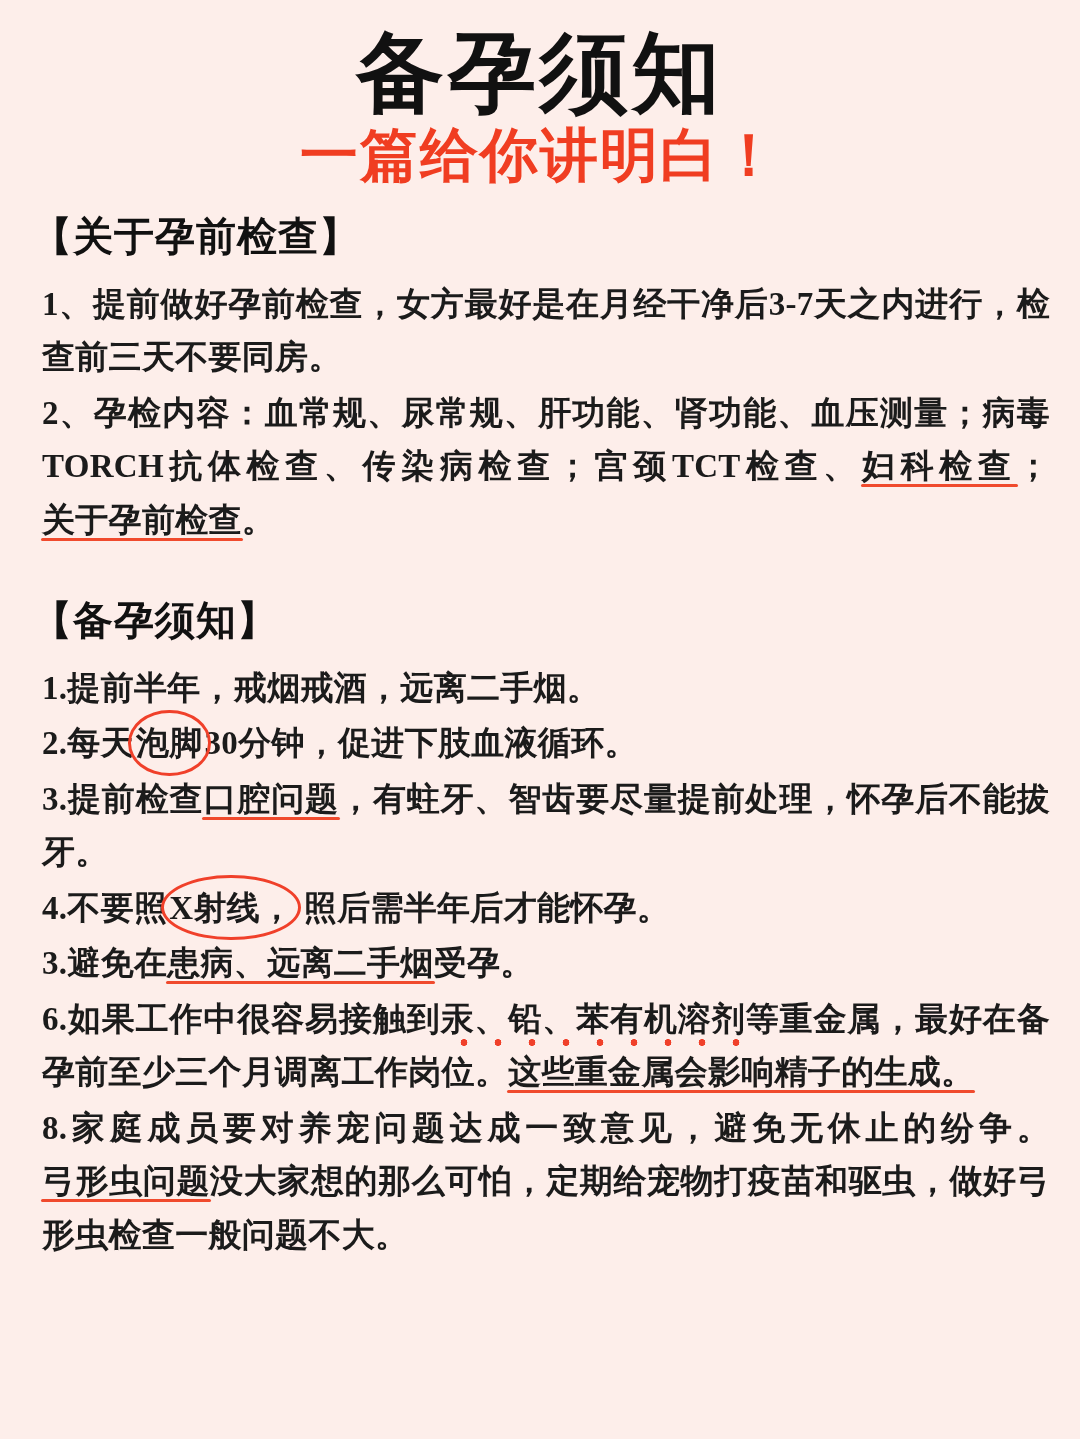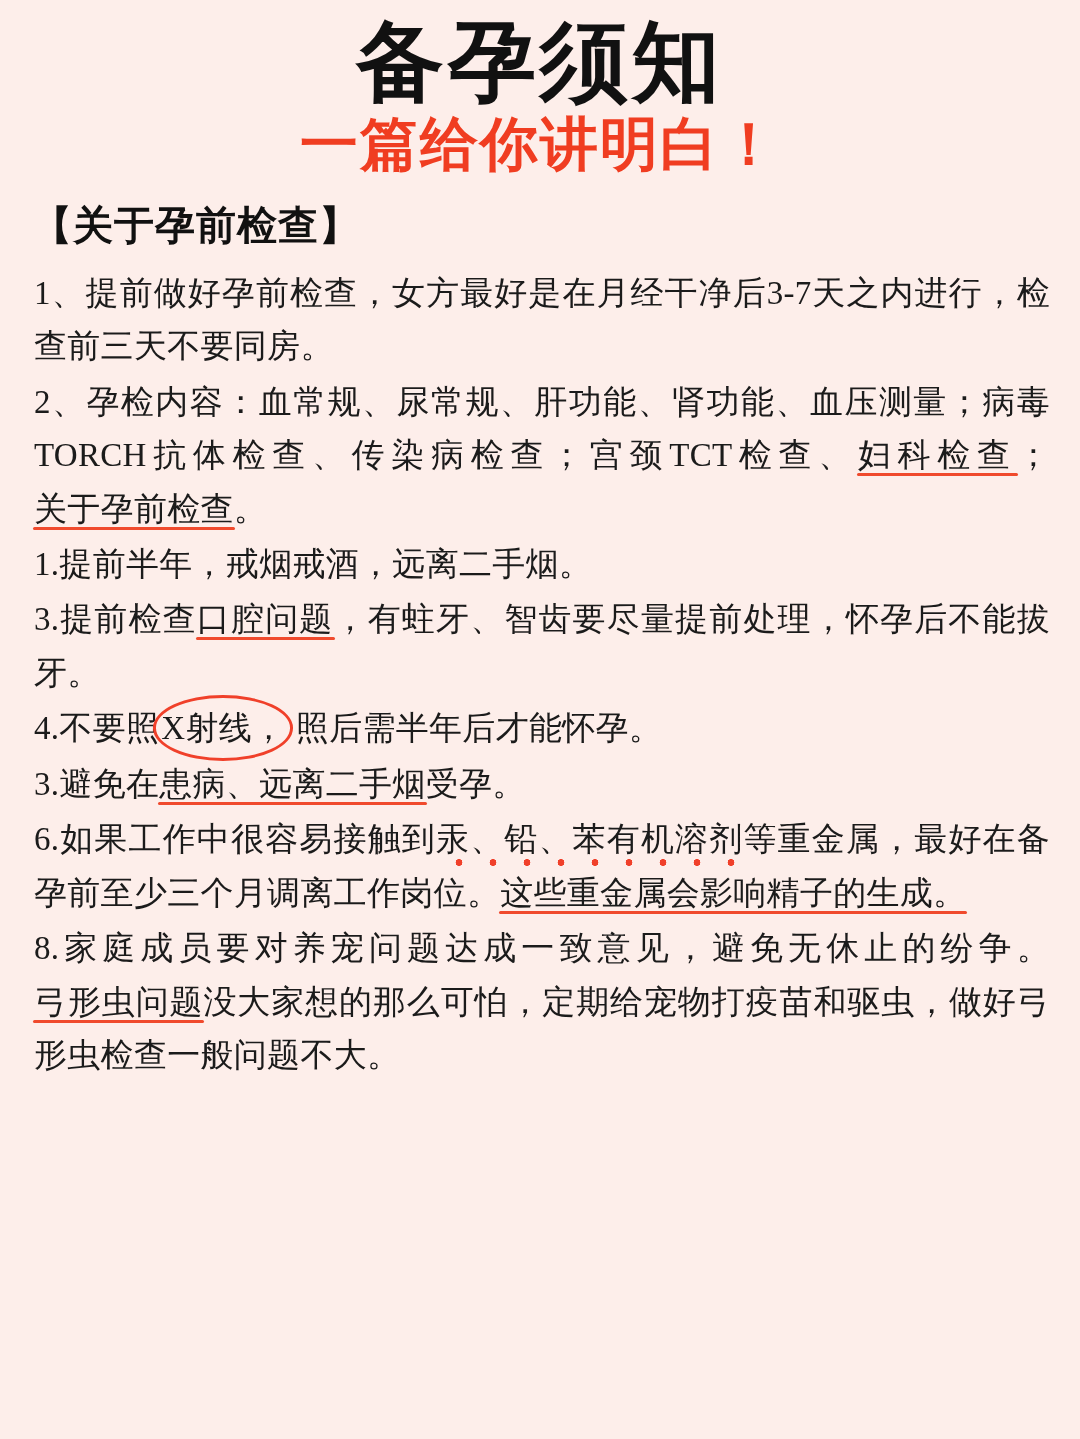--- a/index.html
+++ b/index.html
@@ -12,21 +12,21 @@
     background: #fdeeea;
     font-family: "Liberation Serif", "DejaVu Serif", serif;
     color: #1d1d1d;
     overflow: hidden;
   }
   .page {
     position: relative;
     width: 1080px;
     height: 1439px;
     box-sizing: border-box;
-    padding: 8px 30px 0 30px;
+    padding: 19px 30px 0 30px;
     background: #fdeeea;
   }
 
   
   .title-main {
     text-align: center;
     font-family: "DejaVu Sans", "Liberation Sans", sans-serif;
     font-weight: bold;
     font-size: 88px;
     letter-spacing: 4px;
@@ -56,23 +56,24 @@
   }
   .section-heading.second {
     margin-top: 46px;
   }
 
   
   .para {
     font-size: 33px;
     line-height: 1.62;
     color: #1b1b1b;
-    margin: 0 0 2px 4px;
+    margin: 0 0 2px 12px;
     letter-spacing: 0.3px;
     text-align: justify;
+    font-weight: bold;
   }
 
   
   .uline {
     position: relative;
     white-space: nowrap;
   }
   .uline::after {
     content: "";
     position: absolute;
@@ -132,25 +133,29 @@
   <h3 class="section-heading">【关于孕前检查】</h3>
 
   <div class="para">
     <span>1、提前做好孕前检查，女方最好是在月经干净后3-7天之内进行，检查前三天不要同房。</span>
   </div>
 
   <div class="para">
     <span>2、孕检内容：血常规、尿常规、肝功能、肾功能、血压测量；病毒TORCH抗体检查、传染病检查；宫颈TCT检查、</span><span class="uline">妇科检查</span><span>；</span><span class="uline">关于孕前检查</span><span>。</span>
   </div>
 
+  <h3 class="section-heading second">【备孕须知】</h3>
 
   <div class="para">
     <span>1.提前半年，戒烟戒酒，远离二手烟。</span>
   </div>
 
+  <div class="para">
+    <span>2.每天</span><span class="circled">泡脚</span><span>30分钟，促进下肢血液循环。</span>
+  </div>
 
   <div class="para">
     <span>3.提前检查</span><span class="uline">口腔问题</span><span>，有蛀牙、智齿要尽量提前处理，怀孕后不能拔牙。</span>
   </div>
 
   <div class="para">
     <span>4.不要照</span><span class="circled">X射线，</span><span> 照后需半年后才能怀孕。</span>
   </div>
 
   <div class="para">

